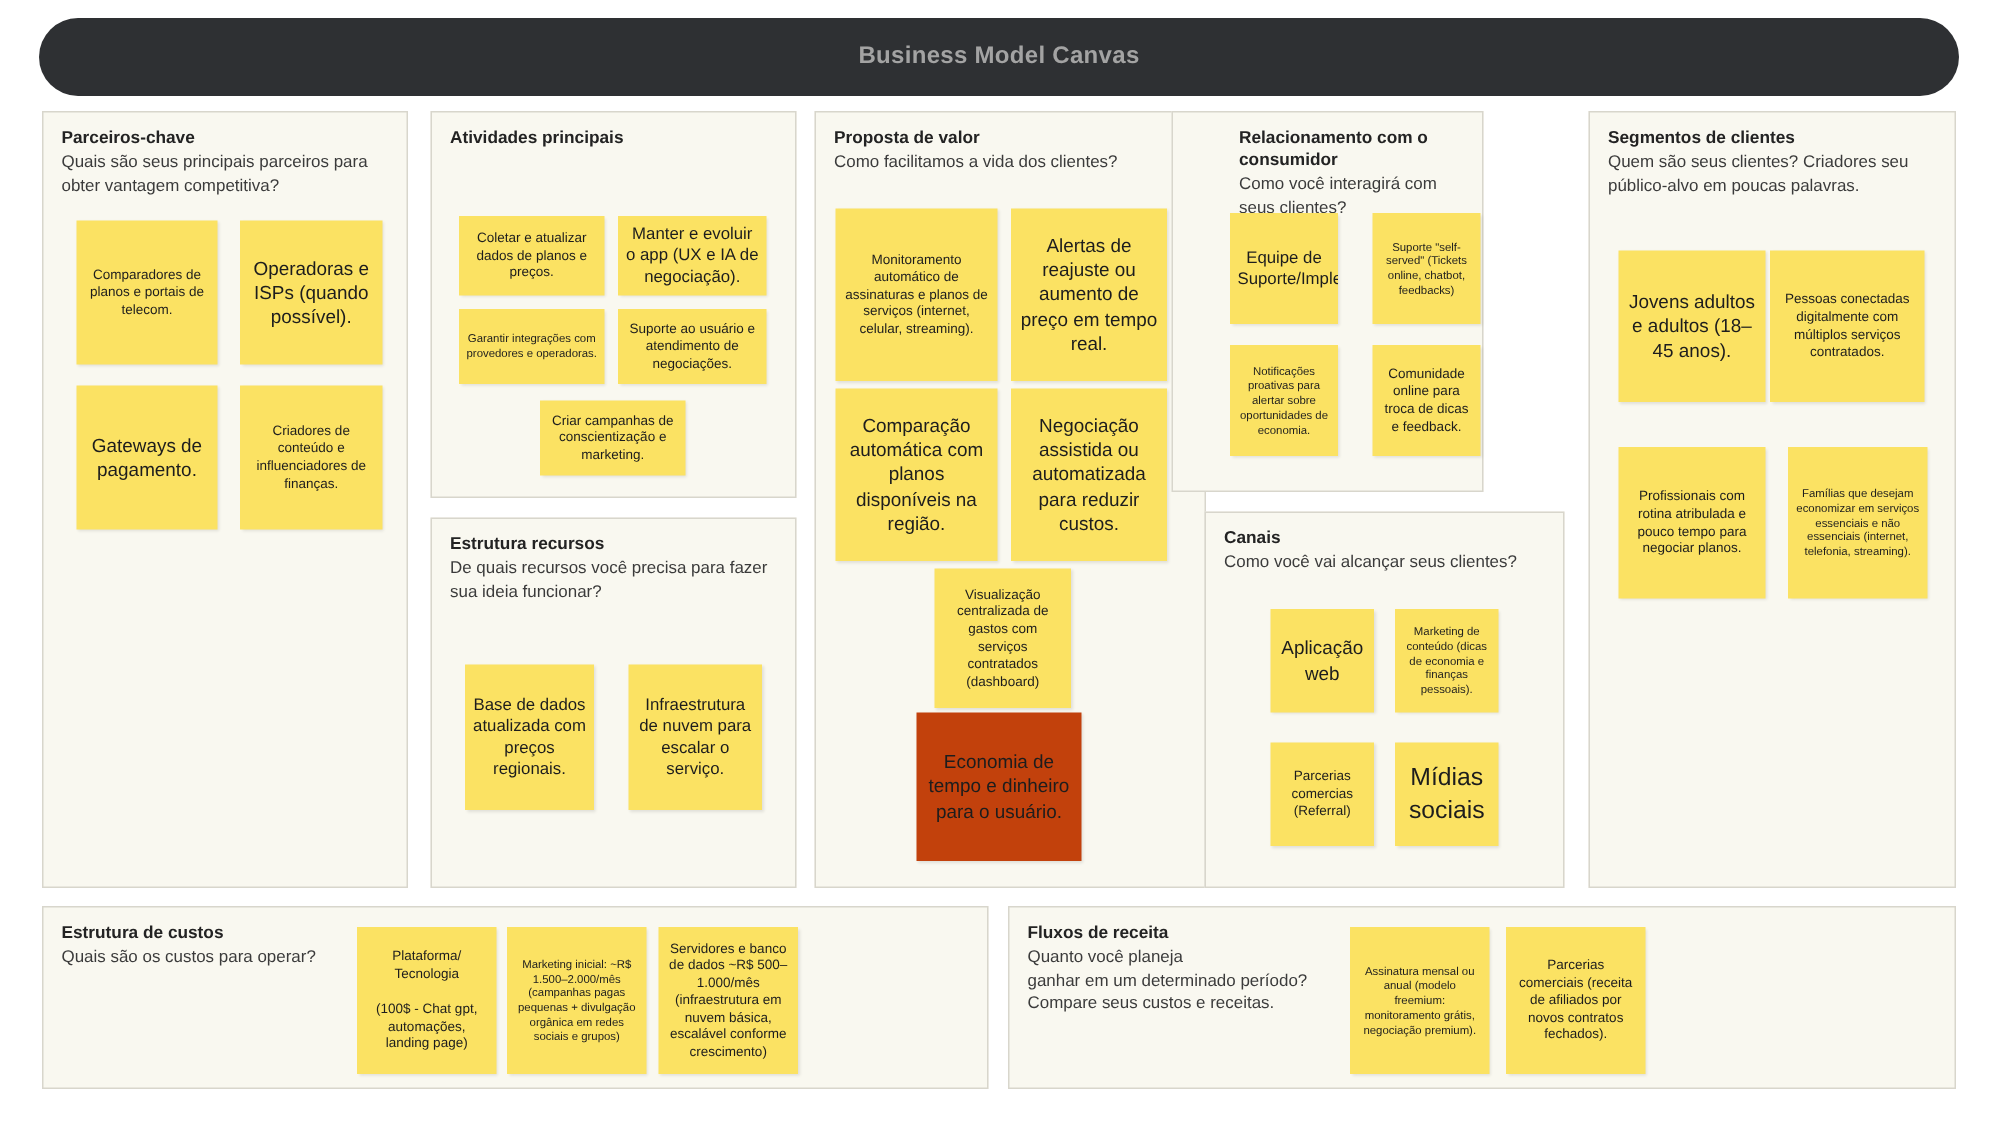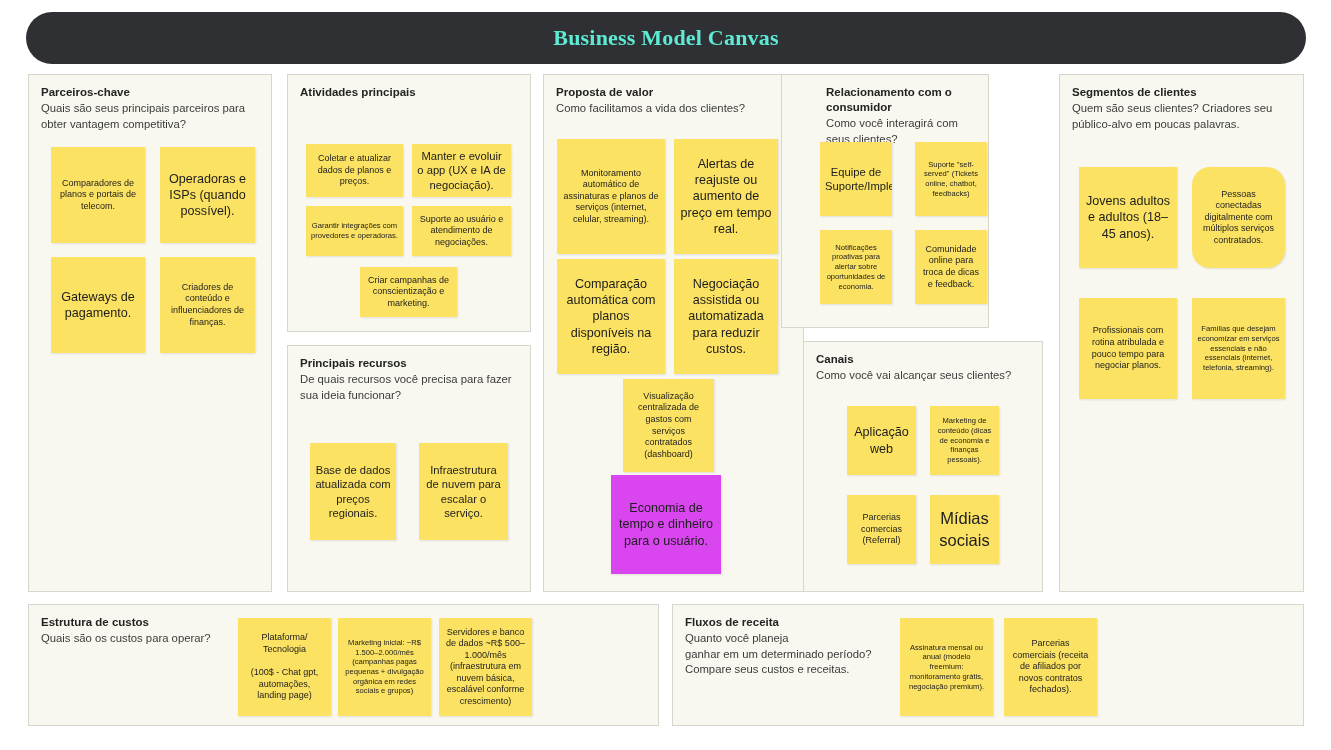--- a/index.html
+++ b/index.html
@@ -30,25 +30,24 @@
     top: 12px;
     width: 1280px;
     height: 52px;
     background: #2e3033;
     border-radius: 26px;
     display: flex;
     align-items: center;
     justify-content: center;
   }
   .header-title {
-    color: #5eead4;
-    font-size: 22px;
+    color: #a3a3a3;
+    font-size: 16px;
     font-weight: bold;
     letter-spacing: 0.2px;
-    font-family: Liberation Serif, serif;
   }
 
   
   .panel {
     position: absolute;
     background: #f9f8f0;
     border: 1px solid #d8d6cc;
     box-sizing: border-box;
   }
   .panel-head {
@@ -76,21 +75,21 @@
     display: flex;
     align-items: center;
     justify-content: center;
     text-align: center;
     color: #1d1d1d;
     line-height: 1.28;
     padding: 4px 5px;
     overflow: hidden;
     box-shadow: 1px 1px 2px rgba(0,0,0,0.10);
   }
-  .note.green { background: #d946ef; }
+  .note.green { background: #c2410c; }
   .note span { display: block; width: 100%; }
 
   .fs-lg  { font-size: 12.6px; }
   .fs-md  { font-size: 11.2px; }
   .fs-sm  { font-size: 9.0px;  }
   .fs-xs  { font-size: 7.6px;  }
   .fs-xxl { font-size: 16.5px; }
 </style>
 </head>
 <body>
@@ -136,21 +135,21 @@
     <div class="note fs-sm" style="left:124px; top:131px; width:99px; height:50px;">
       <span>Suporte ao usuário e atendimento de negociações.</span>
     </div>
     <div class="note fs-sm" style="left:72px; top:192px; width:97px; height:50px;">
       <span>Criar campanhas de conscientização e marketing.</span>
     </div>
   </div>
 
   <div class="panel" style="left:287px; top:345px; width:244px; height:247px;">
     <div class="panel-head">
-      <div class="panel-title">Principais recursos</div>
+      <div class="panel-title">Estrutura recursos</div>
       <div class="panel-sub">De quais recursos você precisa para fazer sua ideia funcionar?</div>
     </div>
     <div class="note fs-md" style="left:22px; top:97px; width:86px; height:97px;">
       <span>Base de dados atualizada com preços regionais.</span>
     </div>
     <div class="note fs-md" style="left:131px; top:97px; width:89px; height:97px;">
       <span>Infraestrutura de nuvem para escalar o serviço.</span>
     </div>
   </div>
 
@@ -218,21 +217,21 @@
   </div>
 
   <div class="panel" style="left:1059px; top:74px; width:245px; height:518px;">
     <div class="panel-head">
       <div class="panel-title">Segmentos de clientes</div>
       <div class="panel-sub">Quem são seus clientes? Criadores seu público-alvo em poucas palavras.</div>
     </div>
     <div class="note fs-lg" style="left:19px; top:92px; width:98px; height:101px;">
       <span>Jovens adultos e adultos (18–45 anos).</span>
     </div>
-    <div class="note fs-sm" style="left:132px; top:92px; width:93px; height:101px;border-radius:18px;">
+    <div class="note fs-sm" style="left:120px; top:92px; width:103px; height:101px;">
       <span>Pessoas conectadas digitalmente com múltiplos serviços contratados.</span>
     </div>
     <div class="note fs-sm" style="left:19px; top:223px; width:98px; height:101px;">
       <span>Profissionais com rotina atribulada e pouco tempo para negociar planos.</span>
     </div>
     <div class="note fs-xs" style="left:132px; top:223px; width:93px; height:101px;">
       <span>Famílias que desejam economizar em serviços essenciais e não essenciais (internet, telefonia, streaming).</span>
     </div>
   </div>
 

